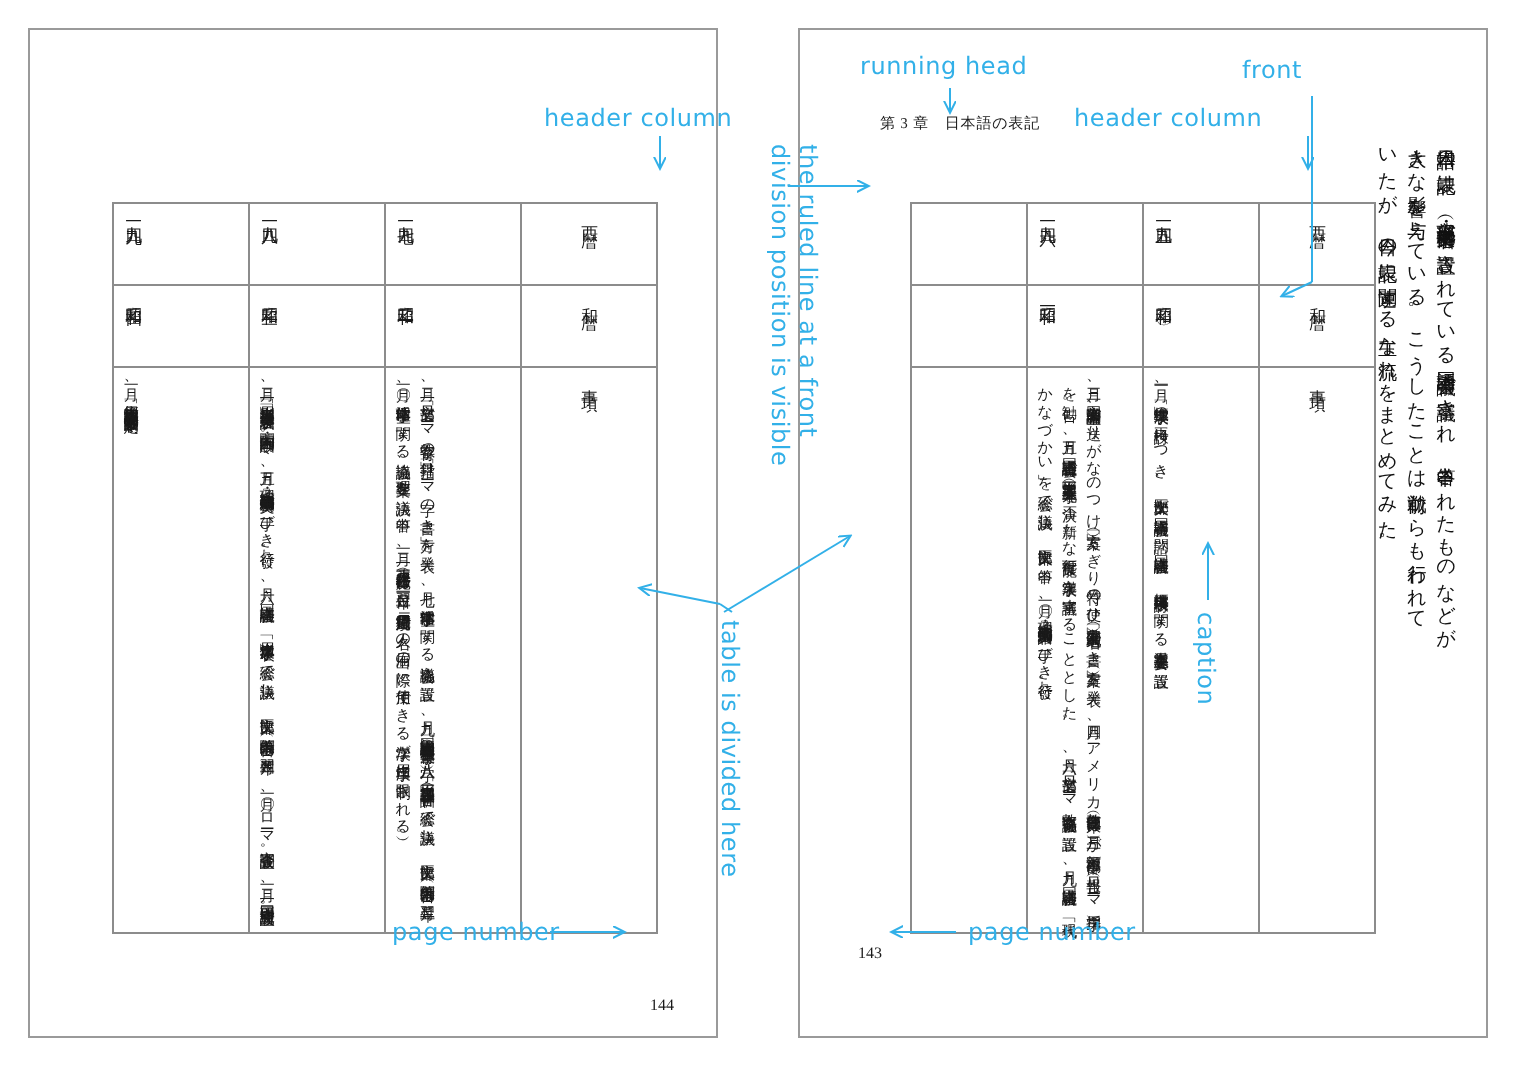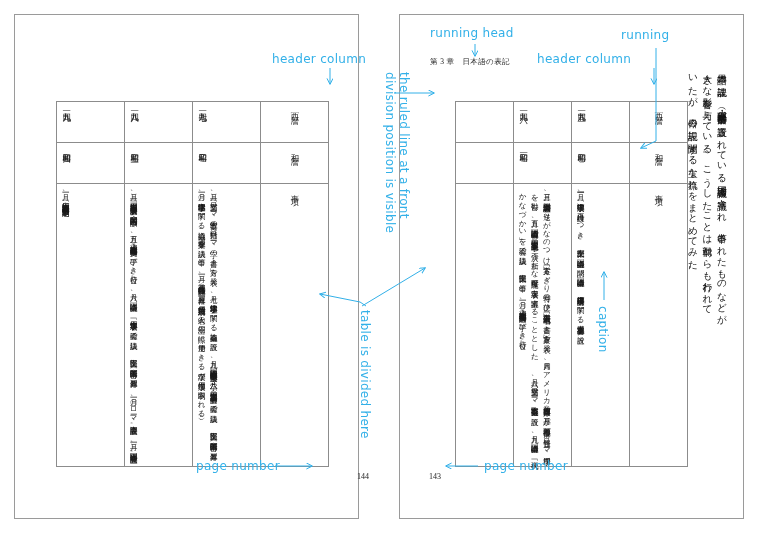--- a/index.html
+++ b/index.html
@@ -31,34 +31,34 @@
     background: #ffffff;
     box-sizing: border-box;
   }
   .page-left  { left: 14px; }
   .page-right { left: 399px; }
 
   
   .running-head {
     position: absolute;
     top: 42px;
-    left: 30px;
+    left: 40px;
     font-size: 7.5px;
     letter-spacing: 0.4px;
     color: #1a1a1a;
     white-space: nowrap;
   }
 
   
   .page-number {
     position: absolute;
     font-size: 8px;
     color: #1a1a1a;
   }
-  .pn-left  { left: 310px; top: 457px; margin-left: 32px; }
+  .pn-left  { left: 310px; top: 483px; }
   .pn-right { left: 29px;  top: 457px; }
 
   
   .vtext {
     writing-mode: vertical-rl;
     -webkit-writing-mode: vertical-rl;
     text-orientation: upright;
     -webkit-text-orientation: upright;
     font-family: "DejaVu Serif", "Liberation Serif", serif;
     line-height: 1.52;
@@ -366,21 +366,21 @@
 
     <path d="M478,466 L446,466" stroke="#32b0e8" stroke-width="1" fill="none" marker-end="url(#ah)"></path>
   </svg>
 
   <div class="anno" style="left:272px; top:52px;">header column</div>
 
   <div class="anno" style="left:537px; top:52px;">header column</div>
 
   <div class="anno" style="left:430px; top:26px;text-align:center;">running head</div>
 
-  <div class="anno" style="left:621px; top:28px;">running</div>
+  <div class="anno" style="left:621px; top:28px;">front</div>
 
   <div class="anno anno-rot-cw" style="left:610px; top:306px;">caption</div>
 
   <div class="anno" style="left:196px; top:459px;">page number</div>
 
   <div class="anno" style="left:484px; top:459px;">page number</div>
 
   <div class="anno anno-rot-cw" style="left:372px; top:310px;">table is divided here</div>
 
   <div class="anno anno-rot-cw anno-multiline" style="left:411px; top:72px;">the ruled line at a front

